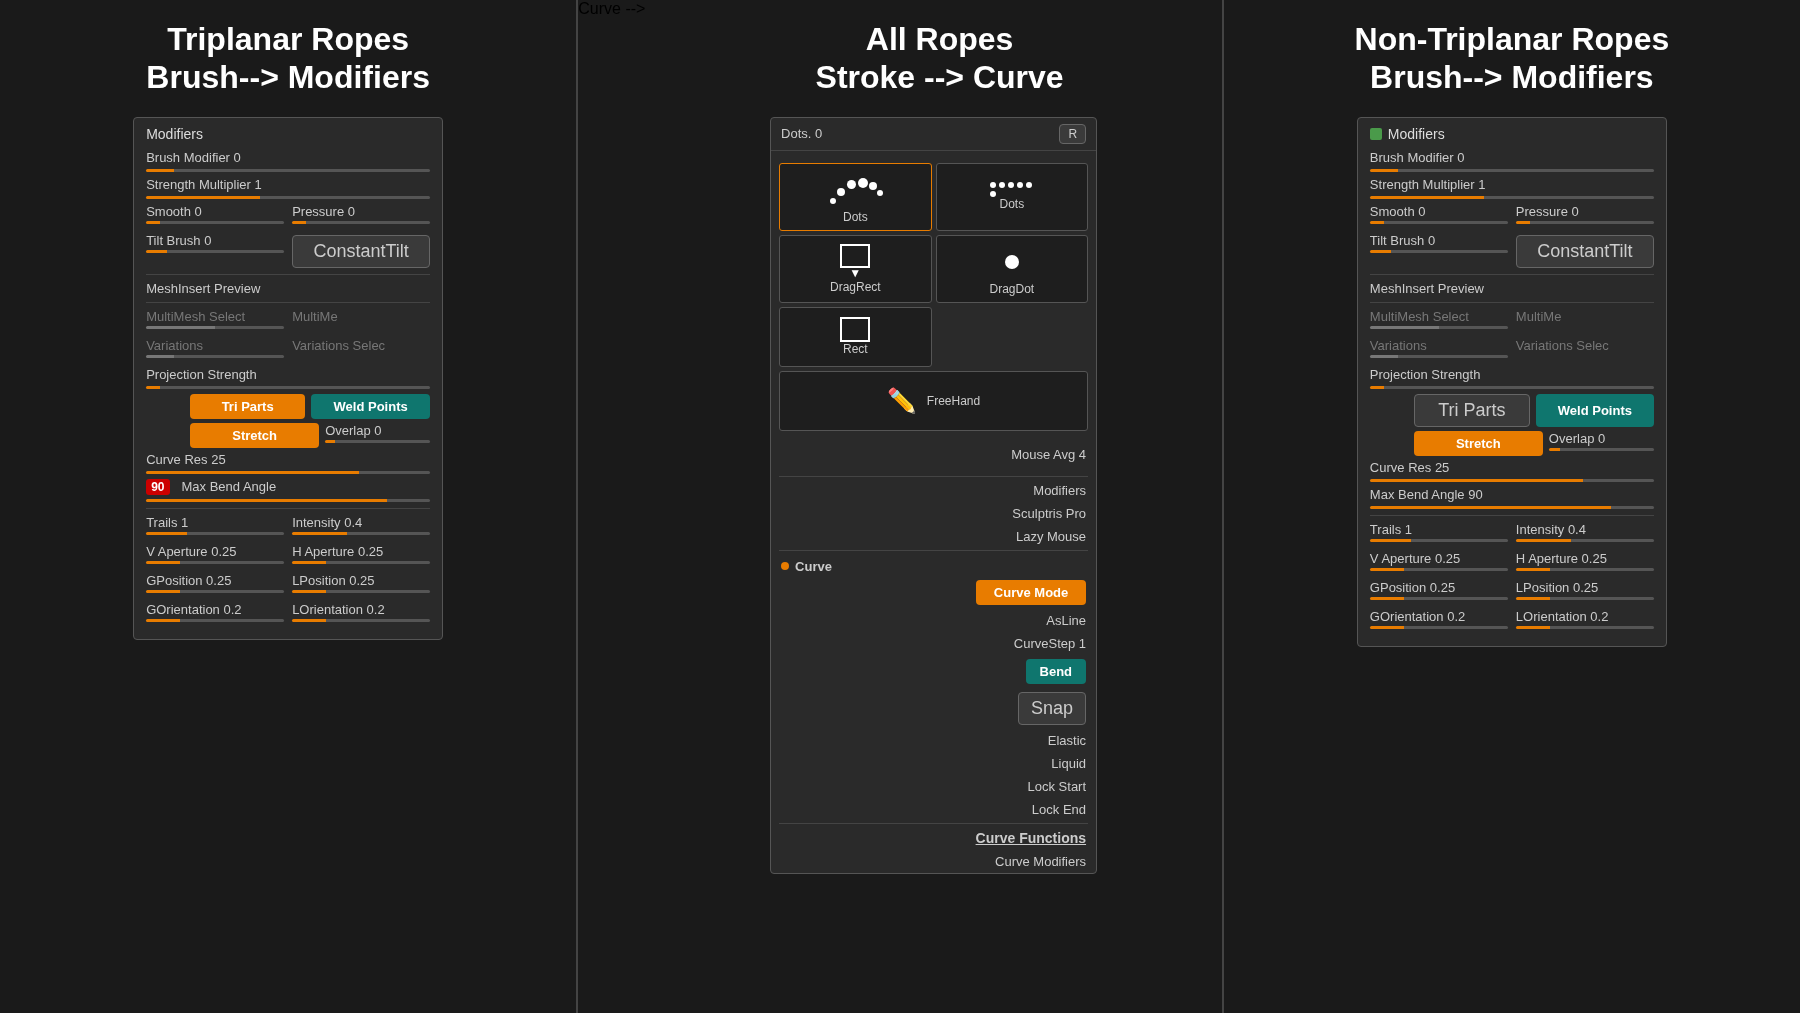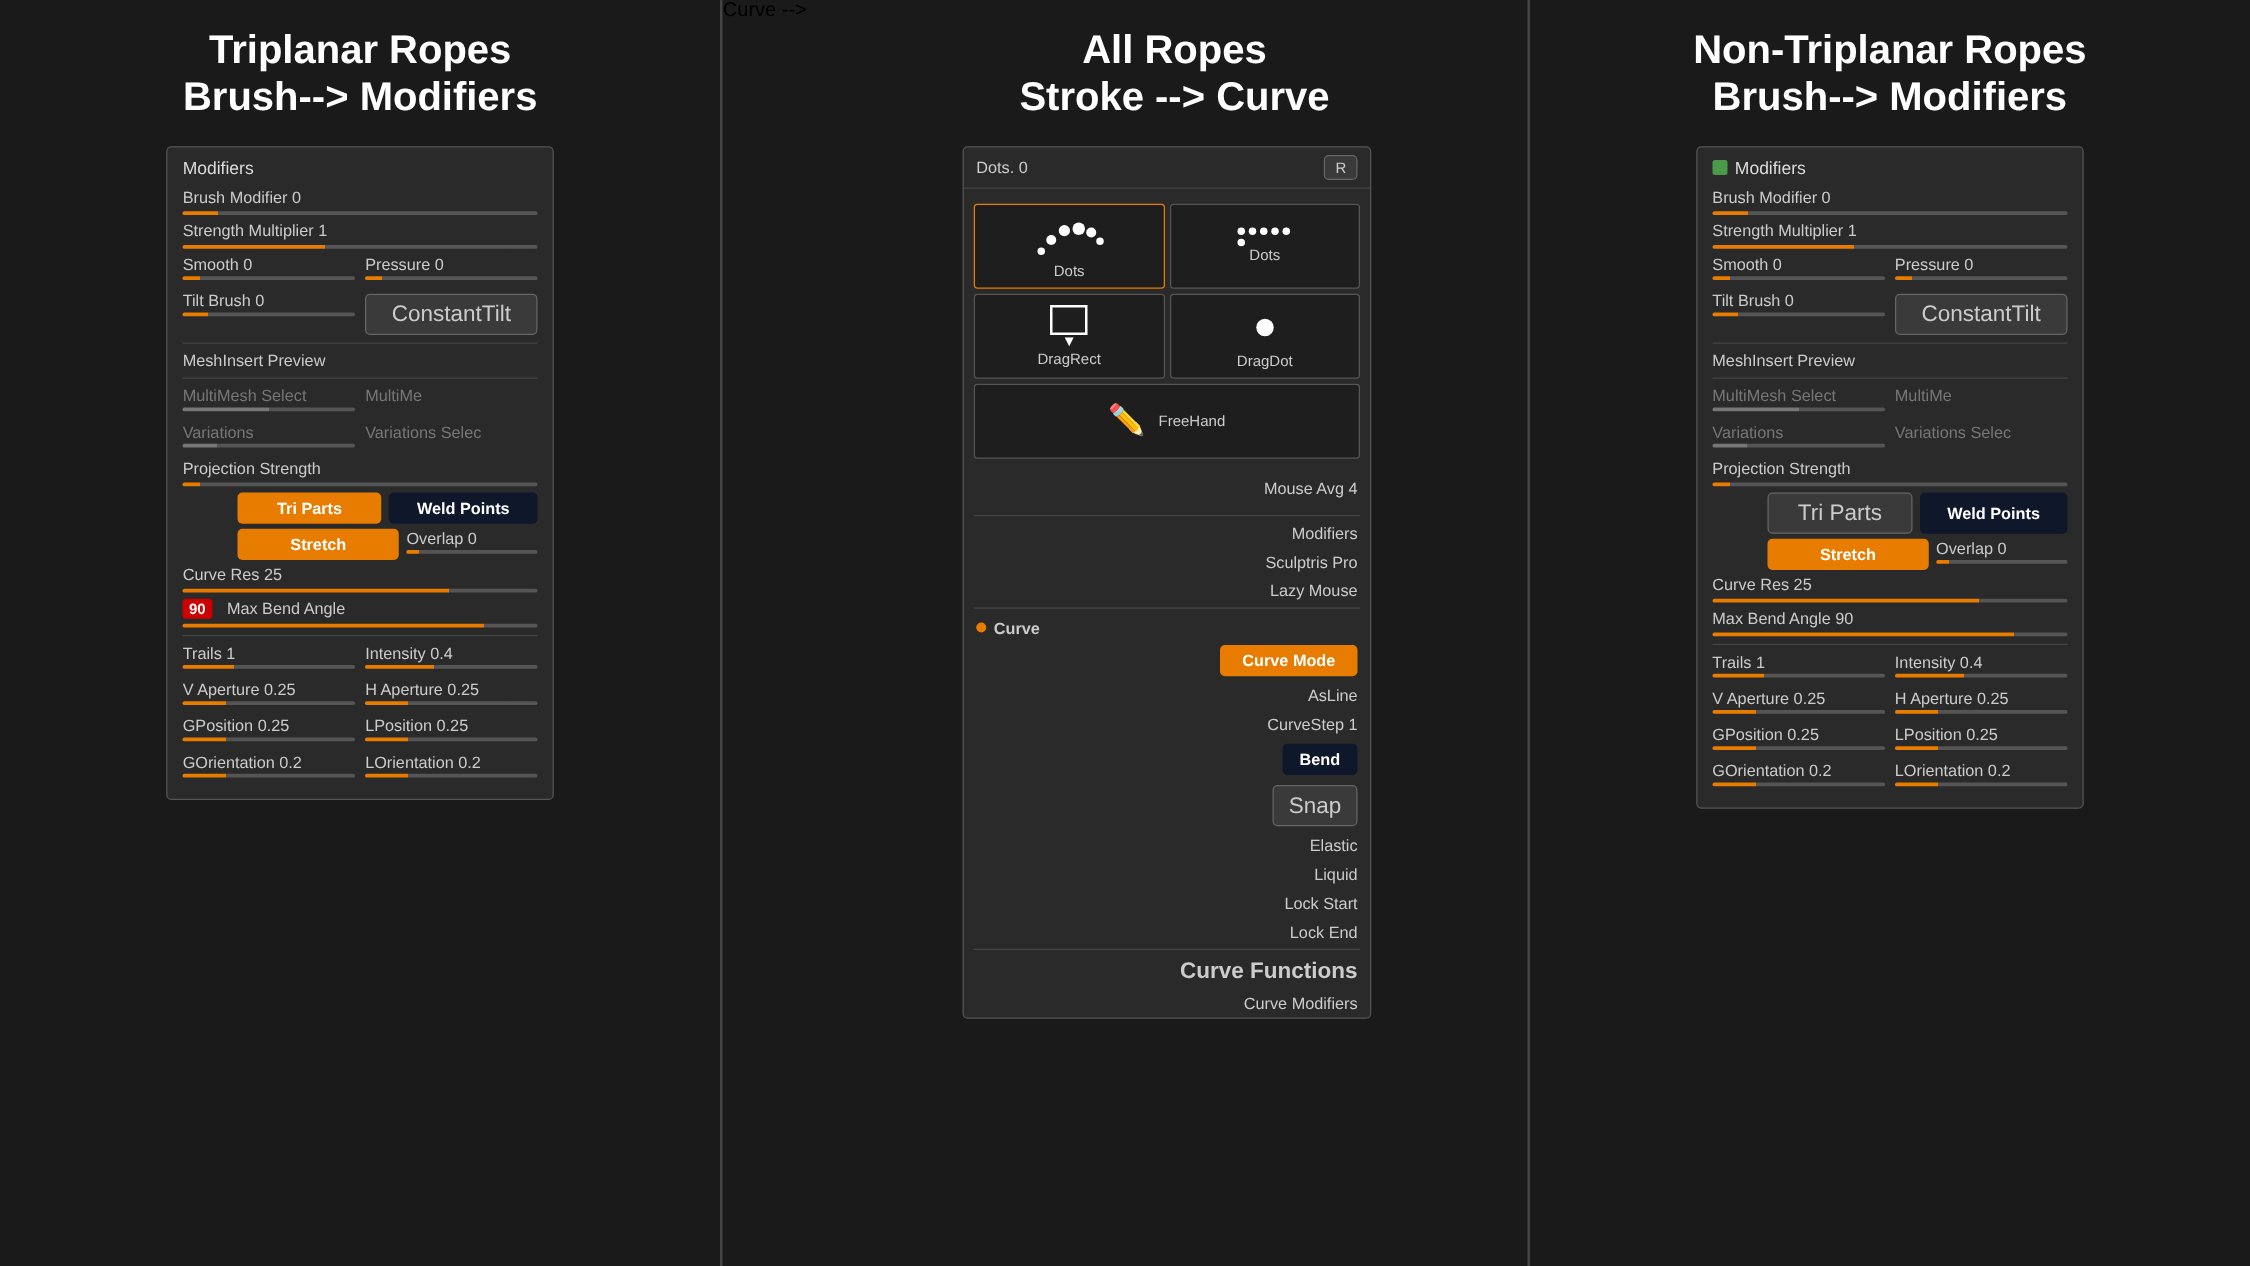--- a/index.html
+++ b/index.html
@@ -230,21 +230,21 @@
 
     .curve-dot {
       width: 8px;
       height: 8px;
       background: #e87c00;
       border-radius: 50%;
     }
 
     
     .weld-active {
-      background: #0f172a;
+      background: #0f766e;
       color: #fff;
       border: none;
       border-radius: 4px;
       padding: 5px 14px;
       font-size: 13px;
       cursor: pointer;
       font-weight: bold;
     }
 
     
@@ -542,20 +542,24 @@
           </div>
 
           <div class="brush-item">
             <div class="dragdot-area">
               <div class="big-dot"></div>
             </div>
             <span>DragDot</span>
           </div>
 
 
+          <div class="brush-item">
+            <div class="rect-icon"></div>
+            <span>Rect</span>
+          </div>
 
           <div class="brush-item" style="grid-column: 1 / -1; flex-direction: row; gap: 10px;">
             <span class="freehand-icon">✏️</span>
             <span>FreeHand</span>
           </div>
         </div>
       </div>
 
       <div class="center-row">
         <span class="center-row-label">Mouse Avg 4</span>
@@ -602,21 +606,21 @@
       </div>
 
       <div class="center-row">
         <span class="center-row-label">Lock Start</span>
         <span class="center-row-label">Lock End</span>
       </div>
 
       <hr class="sep" style="margin: 2px 8px;">
 
       <div class="center-row">
-        <span class="center-row-label" style="font-size:18px; font-weight:bold;">Curve Functions</span>
+        <span class="center-row-label" style="font-size:14px; font-weight:bold;text-decoration:underline;">Curve Functions</span>
       </div>
 
       <div class="center-row">
         <span class="center-row-label">Curve Modifiers</span>
       </div>
     </div>
   </div>
 
   <div class="column-divider"></div>
 

